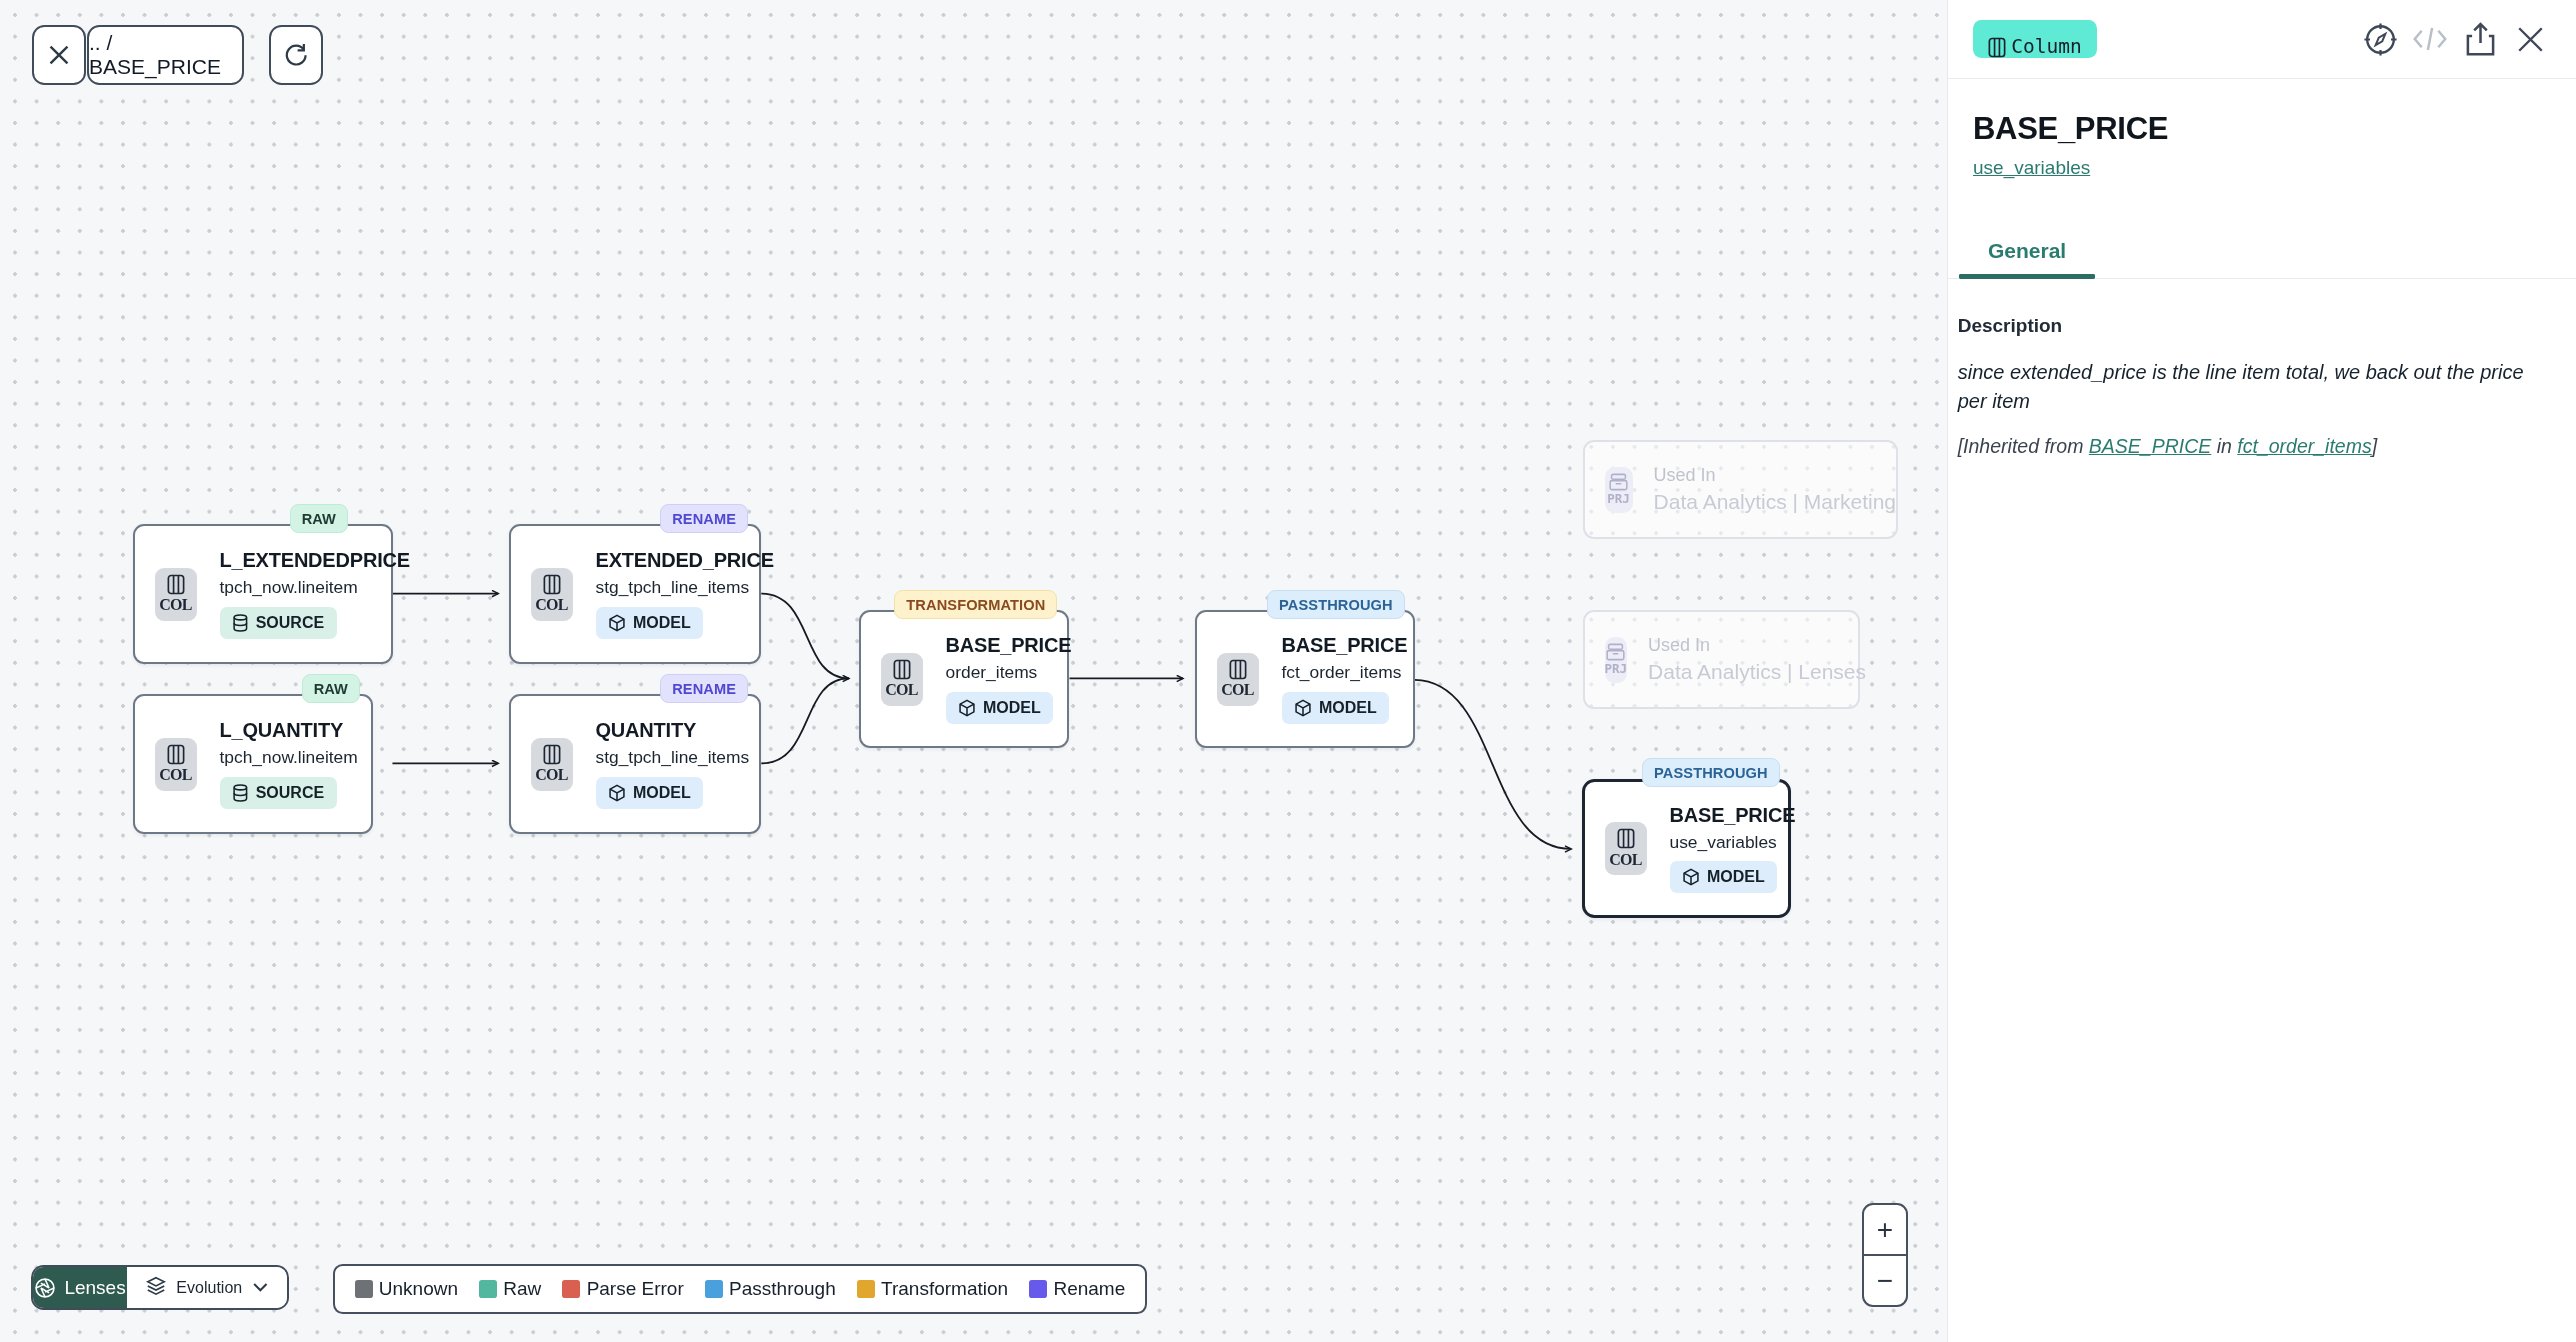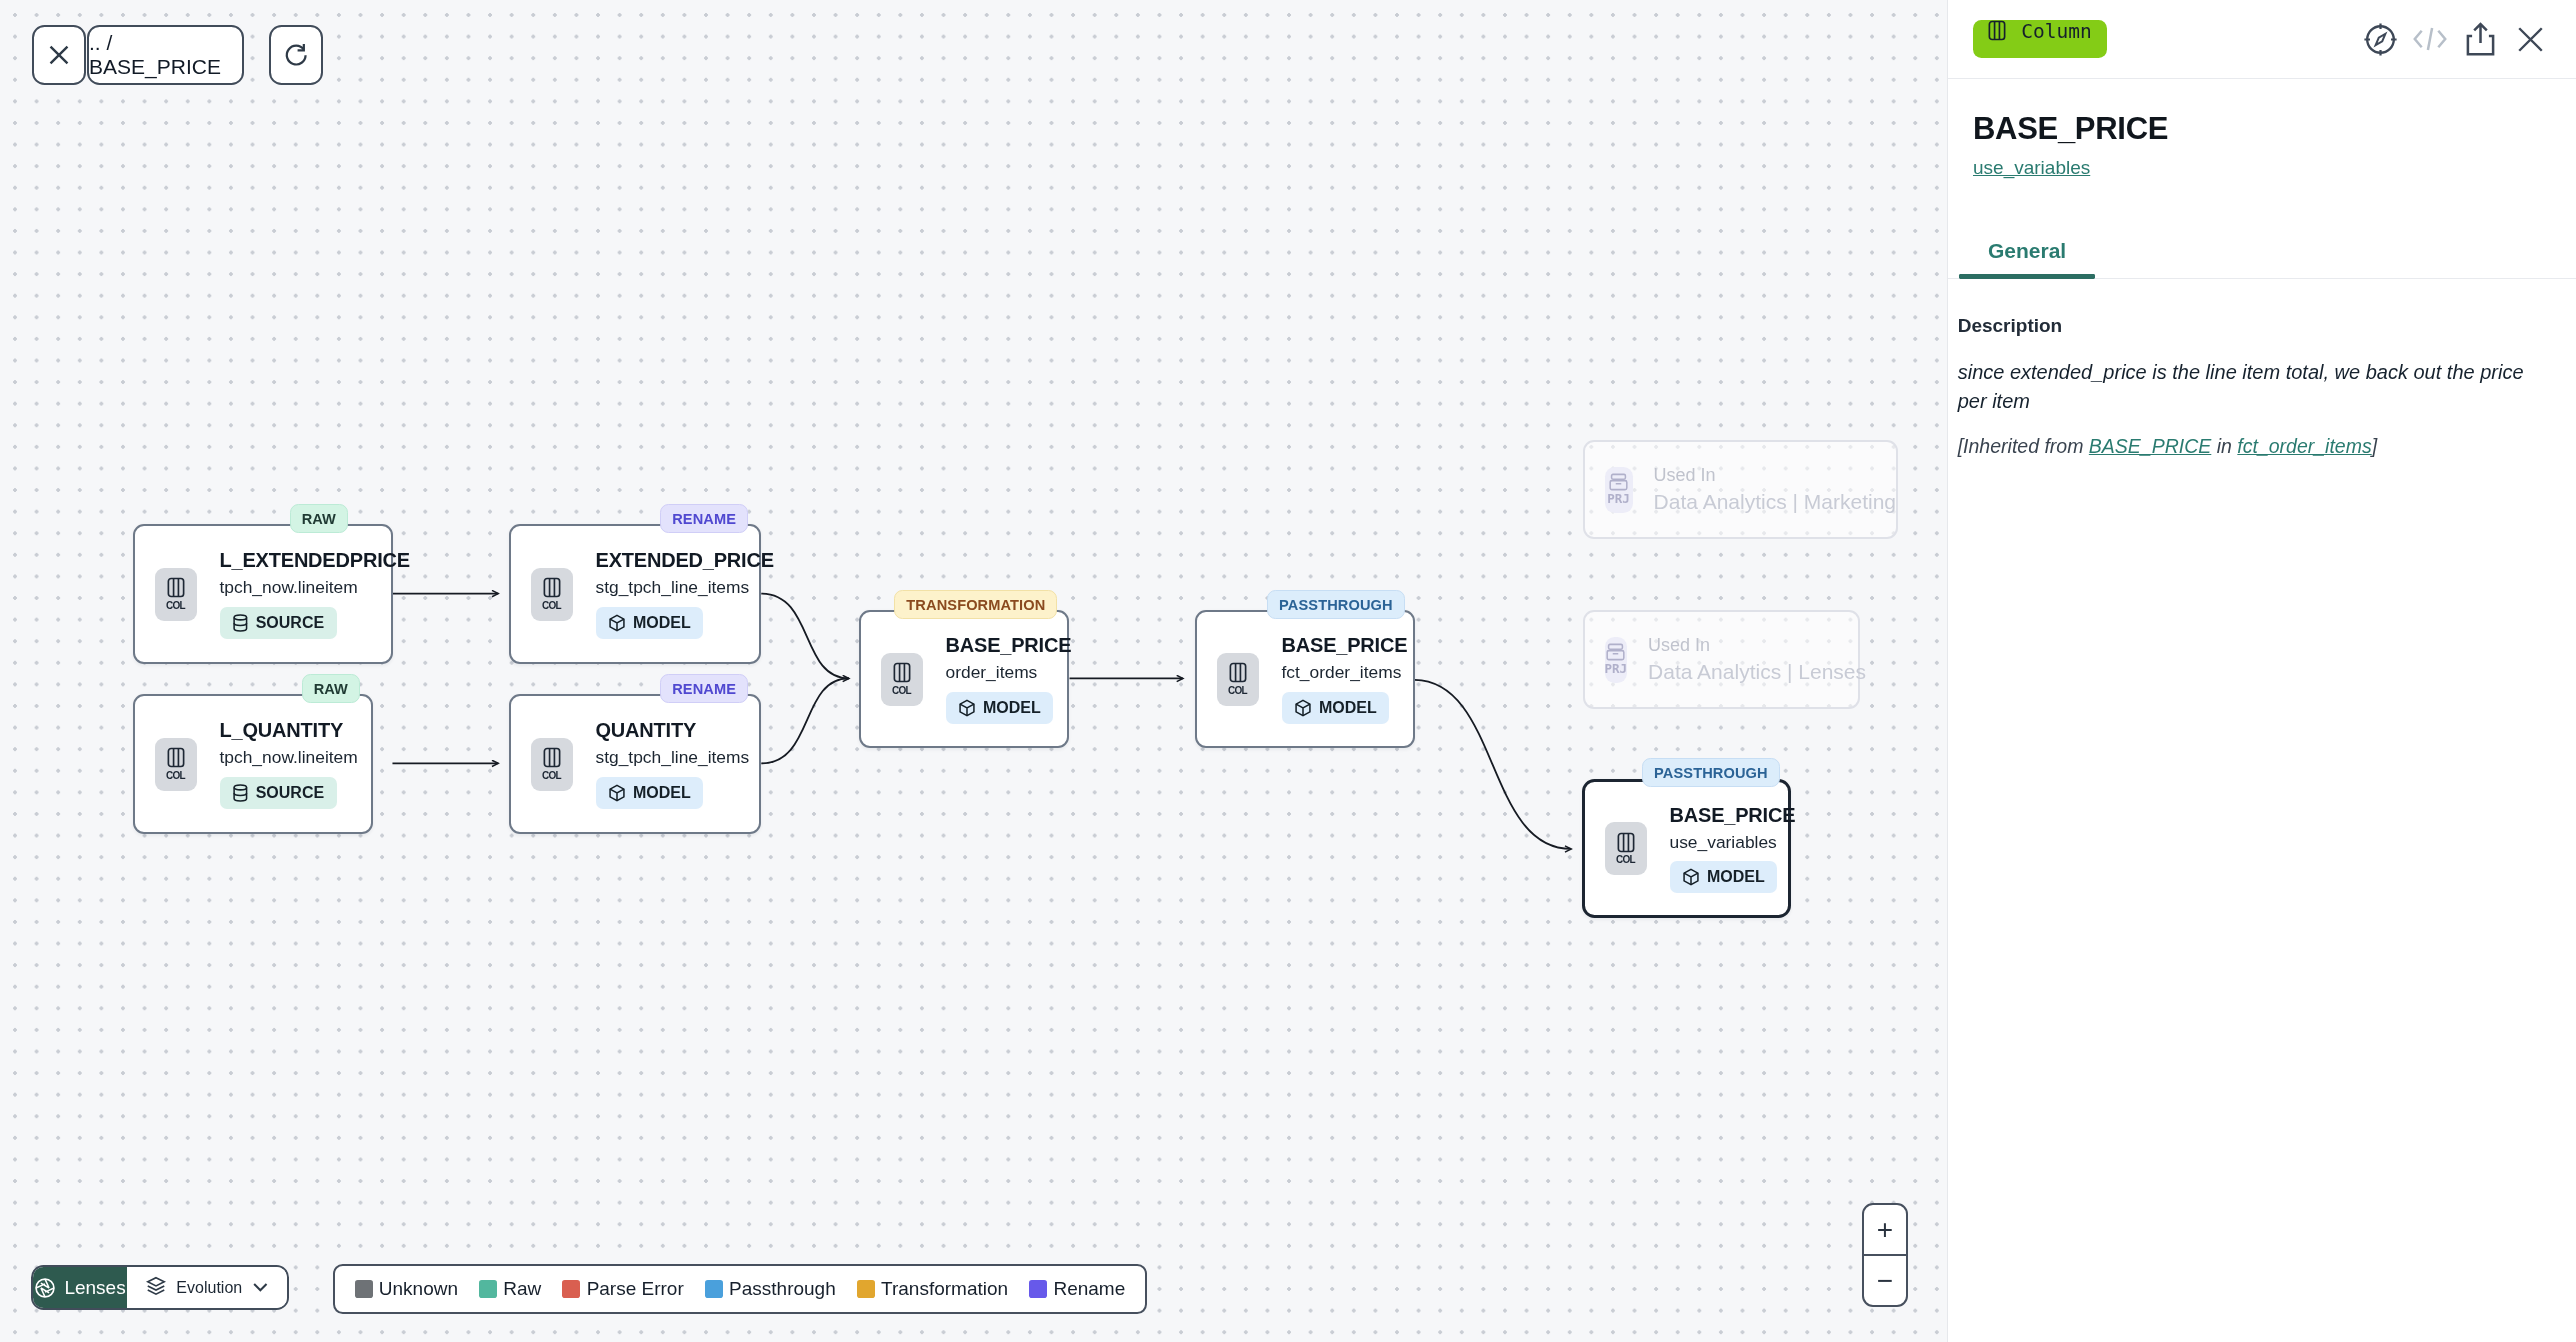--- a/index.html
+++ b/index.html
@@ -18,21 +18,21 @@
   .btn-close { left:32px; top:25px; width:54px; height:60px; }
   .btn-crumb { left:87px; top:25px; width:157px; height:60px; font-size:21px; }
   .btn-refresh { left:269px; top:25px; width:54px; height:60px; }
 
   
   .node { position:absolute; background:#fff; border:2.1px solid #6e7988; border-radius:11px;
     display:flex; align-items:center; padding:0 0 0 19.5px; box-shadow:0 1.4px 3.5px rgba(20,30,45,.06); }
   .node.selected { border:3.5px solid #1c2531; border-radius:12.5px; }
   .colbox { width:42px; height:53px; background:#d6d9de; border-radius:9px; flex:0 0 auto;
     display:flex; flex-direction:column; align-items:center; justify-content:center; gap:1.4px; color:#1d2734; }
-  .colbox .lbl { font-family:Liberation Sans, sans-serif; font-size:10px; font-weight:700; letter-spacing:-0.7px; }
+  .colbox .lbl { font-family:Liberation Serif, serif; font-size:16px; font-weight:700; letter-spacing:-0.7px; }
   .node-text { margin-left:23px; display:flex; flex-direction:column; align-items:flex-start; }
   .node-title { font-size:20px; font-weight:700; letter-spacing:-0.2px; color:#121a24; white-space:nowrap; }
   .node-sub { font-size:17.4px; color:#1b2530; margin-top:4.9px; white-space:nowrap; }
   .tag { margin-top:8.4px; height:32px; border-radius:7px; display:flex; align-items:center; gap:7px;
     padding:0 12.5px; font-size:16px; font-weight:600; color:#152028; }
   .tag.source { background:#d9f0e9; }
   .tag.model { background:#ddedfb; }
   .badge { position:absolute; top:-22px; height:29px; border-radius:8.4px; padding:0 11px;
     display:flex; align-items:center; font-size:14.6px; font-weight:600; letter-spacing:0.1px; border:1.4px solid transparent; }
   .badge.raw { background:#d3f4e4; border-color:#bcebd6; color:#1f3a33; }
@@ -63,21 +63,21 @@
   
   .zoomctl { position:absolute; left:1862px; top:1203px; width:46px; height:104px; background:#fff;
     border:2.1px solid #47505e; border-radius:11px; display:flex; flex-direction:column; }
   .zoomctl .z { flex:1; display:flex; align-items:center; justify-content:center; font-size:28px; color:#2a333f; }
   .zoomctl .z:first-child { border-bottom:2.1px solid #47505e; }
 
   
   .panel { position:absolute; left:1947px; top:0; width:629px; height:1343px; background:#fff;
     border-left:1.4px solid #e6e8ec; }
   .panel-head { height:79px; border-bottom:1.4px solid #e8eaee; display:flex; align-items:center; padding:0 28px 0 25px; }
-  .type-badge { background:#84cc16; border-radius:8.4px; height:38px; padding:0 15.3px; display:flex; align-items:flex-start; gap:15px;
+  .type-badge { background:#5eead4; border-radius:8.4px; height:38px; padding:0 15.3px; display:flex; align-items:flex-end; gap:5px;
     font-family:"DejaVu Sans Mono", monospace; font-size:19.5px; color:#16202c; }
   .head-icons { margin-left:auto; display:flex; align-items:center; gap:14px; }
   .hicon { width:36px; height:36px; display:flex; align-items:center; justify-content:center; }
   .panel-body { padding:32px 25px 0 25px; }
   .panel-title { font-size:31px; font-weight:700; letter-spacing:-0.3px; color:#10161d; }
   .panel-link { display:inline-block; margin-top:9.7px; font-size:19px; color:#2a7b70; text-decoration:underline; cursor:pointer; }
   .tabs { margin-top:60px; border-bottom:1.4px solid #e8eaee; display:flex; padding-left:11px; }
   .tab { padding:0 29px 15.3px 29px; font-size:21px; font-weight:600; color:#2a7b70; position:relative; }
   .tab.active::after { content:""; position:absolute; left:0; right:0; bottom:-1.4px; height:5.6px; background:#2c6e63; border-radius:1.4px; }
   .tab-content { padding:36px 25px 0 9.7px; }

